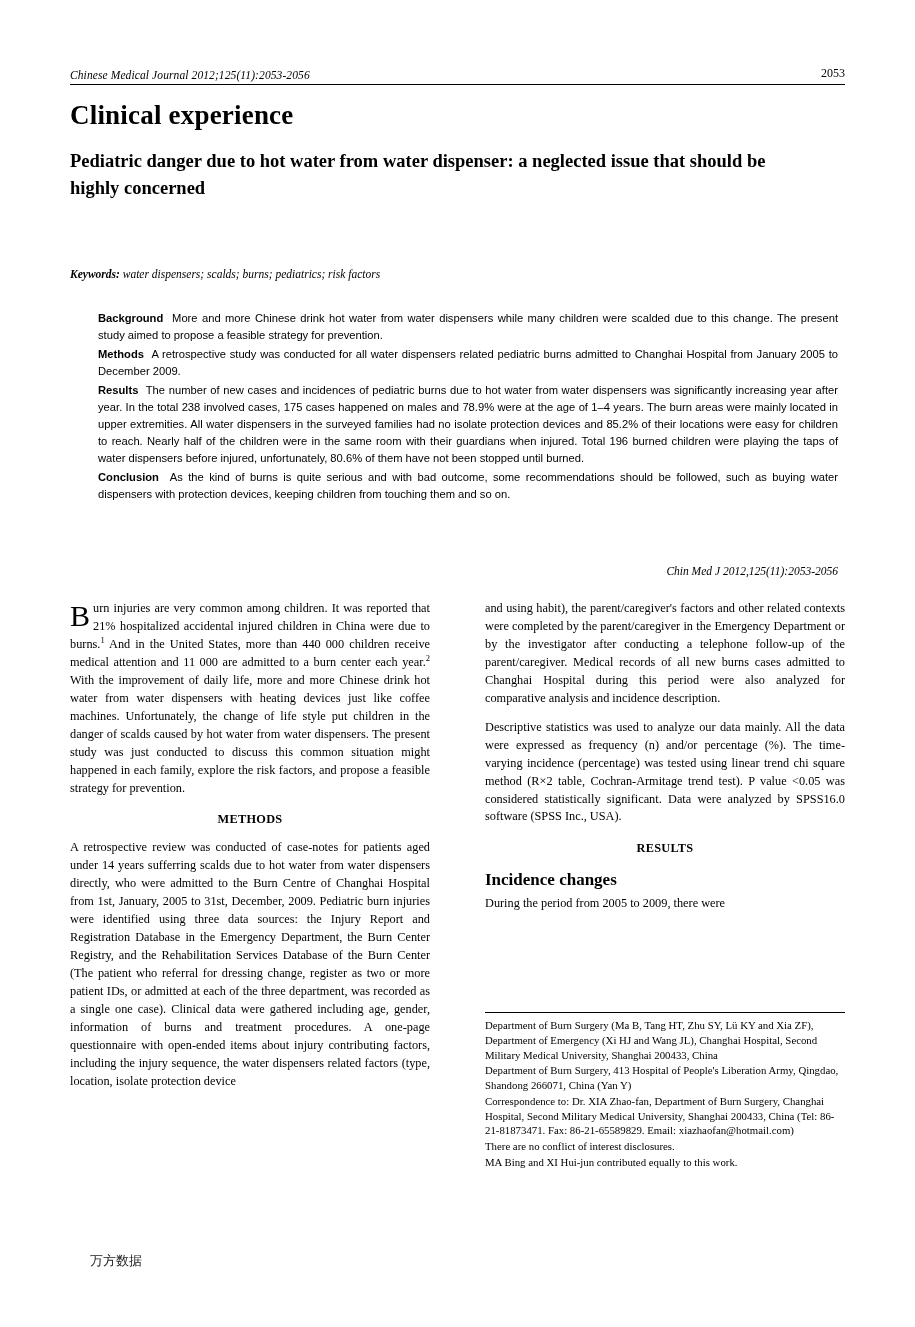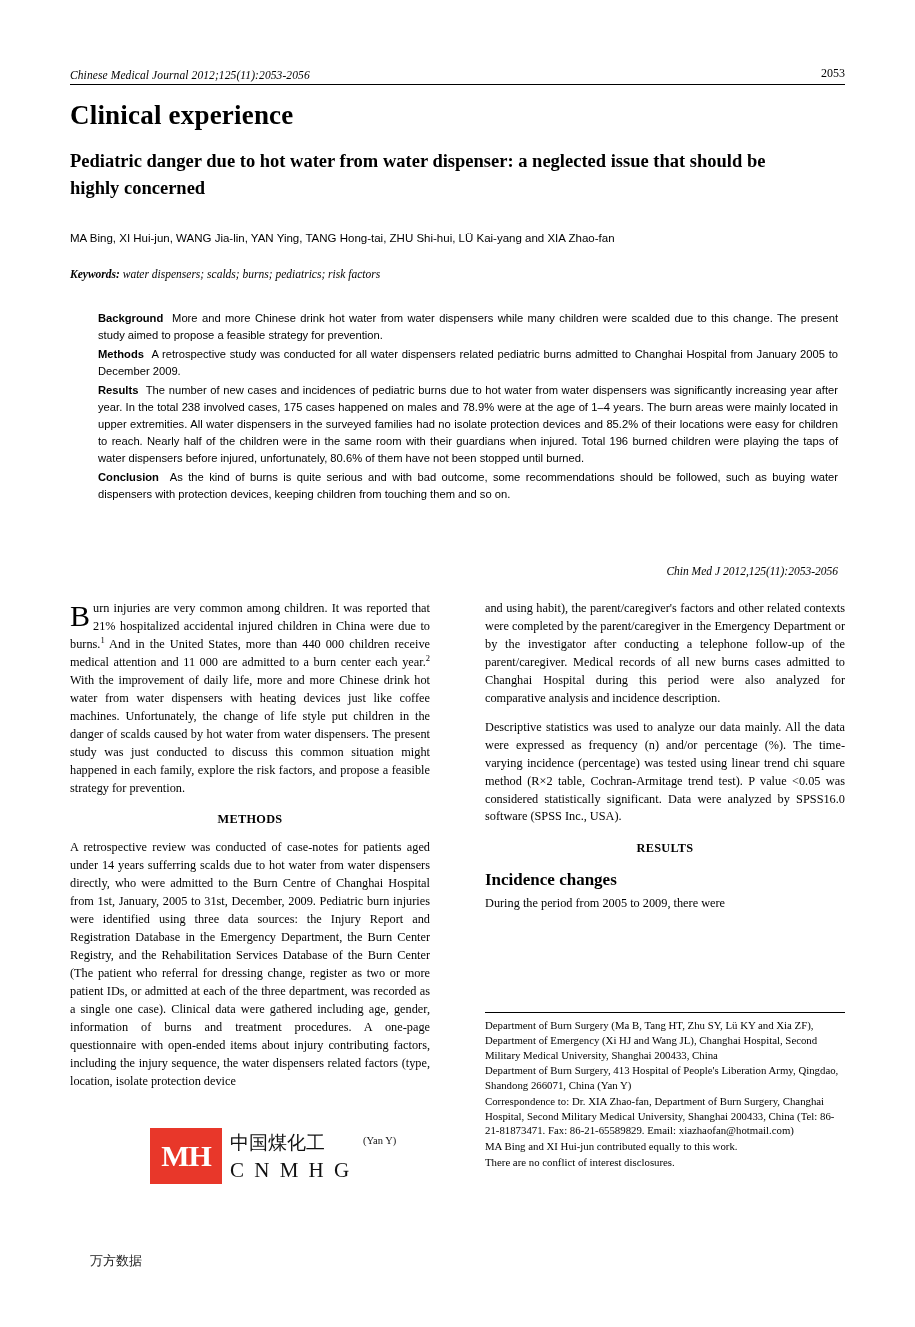--- a/index.html
+++ b/index.html
@@ -187,21 +187,20 @@
 <div class="page">
 
   <div class="runhead">
     <div class="journal">Chinese Medical Journal 2012;125(11):2053-2056</div>
     <div class="pageno">2053</div>
   </div>
   <div class="rule"></div>
 
   <div class="section-title">Clinical experience</div>
   <div class="article-title">Pediatric danger due to hot water from water dispenser: a neglected issue that should be highly concerned</div>
-  <div class="authors">MA Bing, XI Hui-jun, WANG Jia-lin, YAN Ying, TANG Hong-tai, ZHU Shi-hui, LÜ Kai-yang and XIA Zhao-fan</div>
   <div class="keywords">
     <b>Keywords:</b><span> water dispensers; scalds; burns; pediatrics; risk factors</span>
   </div>
 
   <div class="abstract">
     <p>
       <span class="lbl">Background</span>&nbsp;&nbsp;<span>More and more Chinese drink hot water from water dispensers while many children were scalded due to this change. The present study aimed to propose a feasible strategy for prevention.</span>
     </p>
     <p>
       <span class="lbl">Methods</span>&nbsp;&nbsp;<span>A retrospective study was conducted for all water dispensers related pediatric burns admitted to Changhai Hospital from January 2005 to December 2009.</span>
@@ -229,28 +228,20 @@
     <div class="head-center">RESULTS</div>
     <div class="head-left">Incidence changes</div>
     <p>During the period from 2005 to 2009, there were</p>
   </div>
 
   <div class="fn-rule"></div>
   <div class="footnotes">
     <p>Department of Burn Surgery (Ma B, Tang HT, Zhu SY, Lü KY and Xia ZF), Department of Emergency (Xi HJ and Wang JL), Changhai Hospital, Second Military Medical University, Shanghai 200433, China</p>
     <p>Department of Burn Surgery, 413 Hospital of People's Liberation Army, Qingdao, Shandong 266071, China (Yan Y)</p>
     <p>Correspondence to: Dr. XIA Zhao-fan, Department of Burn Surgery, Changhai Hospital, Second Military Medical University, Shanghai 200433, China (Tel: 86-21-81873471. Fax: 86-21-65589829. Email: xiazhaofan@hotmail.com)</p>
+    <p>There are no conflict of interest disclosures.</p>
     <p>MA Bing and XI Hui-jun contributed equally to this work.</p>
-    <p>There are no conflict of interest disclosures.</p>
-  </div>
-
-  <div class="watermark">
-    <div class="wm-red">
-      <span>MH</span>
-    </div>
-    <div class="wm-cn">中国煤化工</div>
-    <div class="wm-sub">C N M H G</div>
-    <div class="wm-cn-small">(Yan Y)</div>
-  </div>
+  </div>
+
 
   <div class="footer-cn">万方数据</div>
 
 </div>
 
 </body></html>

